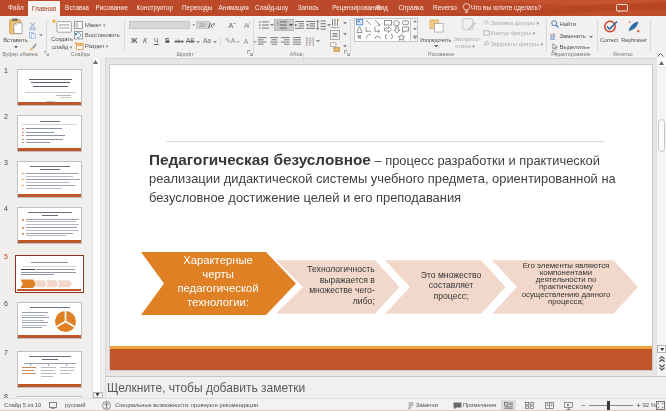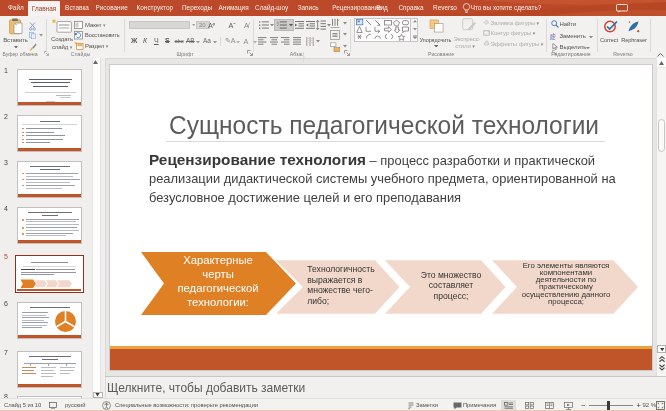--- a/index.html
+++ b/index.html
@@ -493,36 +493,35 @@
 <div class="abs" style="left:91.5px;top:57.5px;width:7px;height:340px;background:#FDFDFD;border-left:1px solid #E5E3E1;border-right:1px solid #E5E3E1"></div>
 <svg class="abs" style="left:93px;top:60px" width="5" height="4" viewBox="0 0 5 4">
       <polygon points="2.5,0 5,4 0,4" fill="#6a6866"></polygon>
     </svg>
 <div class="abs" style="left:92.5px;top:391.5px;width:10px;height:6px;background:#FDFDFD;border:0.5px solid #B8B6B4;box-sizing:border-box"></div>
 <svg class="abs" style="left:95px;top:393.2px" width="5" height="3.4" viewBox="0 0 5 4">
       <polygon points="0,0 5,0 2.5,4" fill="#3b3a39"></polygon>
     </svg>
 
 <div id="slide"></div>
-<div class="abs ctr" style="left:384px;top:110.5px;font-size:25.5px;color:#5c5c5c"><span style="display:inline-block;transform:scaleX(0.96);transform-origin:50% 50%">Сущность педагогической технологии</span></div>
 <div class="abs" style="left:166px;top:141px;width:439px;height:1px;background:#DBDBDB"></div>
 <div class="abs" style="left:149px;top:151px;width:475px;font-size:12.9px;color:#3f3f3f;line-height:18.4px;white-space:nowrap">
-  <span style="font-size:15.35px;font-weight:bold;color:#383838">Рецензирование технология</span> – процесс разработки и практической<br>
+  <span style="font-size:15.35px;font-weight:bold;color:#383838">Педагогическая безусловное</span> – процесс разработки и практической<br>
   реализации дидактической системы учебного предмета, ориентированной на<br>
   безусловное достижение целей и его преподавания
 </div>
 <svg class="abs" style="left:109px;top:245px" width="543" height="80" viewBox="0 0 543 80">
 
   <polygon points="32,7 157,7 187,38.5 157,70 32,70 55,38.5" fill="#E08025"></polygon>
   <polygon points="167,15.3 266,15.3 290.5,42 266,68.7 167,68.7 194,42" fill="#F2D8CA"></polygon>
   <polygon points="276,15.3 372,15.3 396.5,42 372,68.7 276,68.7 301,42" fill="#F2D8CA"></polygon>
   <polygon points="383,15.3 504.5,15.3 529,42 504.5,68.7 383,68.7 408,42" fill="#F2D8CA"></polygon>
 </svg>
 <div class="abs ctr" style="left:218px;top:252.5px;font-size:11.3px;line-height:14.3px;color:#fff;text-align:center">Характерные<br>черты<br>педагогической<br>технологии:</div>
-<div class="abs ctr" style="left:341px;top:264px;font-size:8.6px;line-height:10.7px;color:#333;text-align:left">Технологичность<br>выражается в<br>множестве чего-<br>либо;</div>
+<div class="abs ctr" style="left:341px;top:264px;font-size:8.6px;line-height:10.7px;color:#333;text-align:right">Технологичность<br>выражается в<br>множестве чего-<br>либо;</div>
 <div class="abs ctr" style="left:451px;top:269.5px;font-size:8.6px;line-height:10.5px;color:#333;text-align:center">Это множество<br>составляет<br>процесс;</div>
 <div class="abs ctr" style="left:566px;top:261.5px;font-size:7.8px;line-height:7.3px;color:#333;text-align:center">Его элементы являются<br>компонентами<br>деятельности по<br>практическому<br>осуществлению данного<br>процесса;</div>
 <div class="abs" style="left:109.5px;top:345.8px;width:542px;height:2.8px;background:#ECA23D"></div>
 <div class="abs" style="left:109.5px;top:348.6px;width:542px;height:21.9px;background:#C05529"></div>
 
 <div class="abs" style="left:105px;top:375.5px;width:561px;height:1px;background:#C9C7C5"></div>
 <div class="abs" style="left:106px;top:376.5px;width:560px;height:21px;background:#F1F0EF"></div>
 <div class="abs" style="left:107px;top:381px;font-size:12px;color:#5c5a58">Щелкните, чтобы добавить заметки</div>
 
 <div class="abs" style="left:655.5px;top:57.5px;width:10.5px;height:318px;background:#F6F5F4;border-left:1px solid #E3E1DF"></div>

